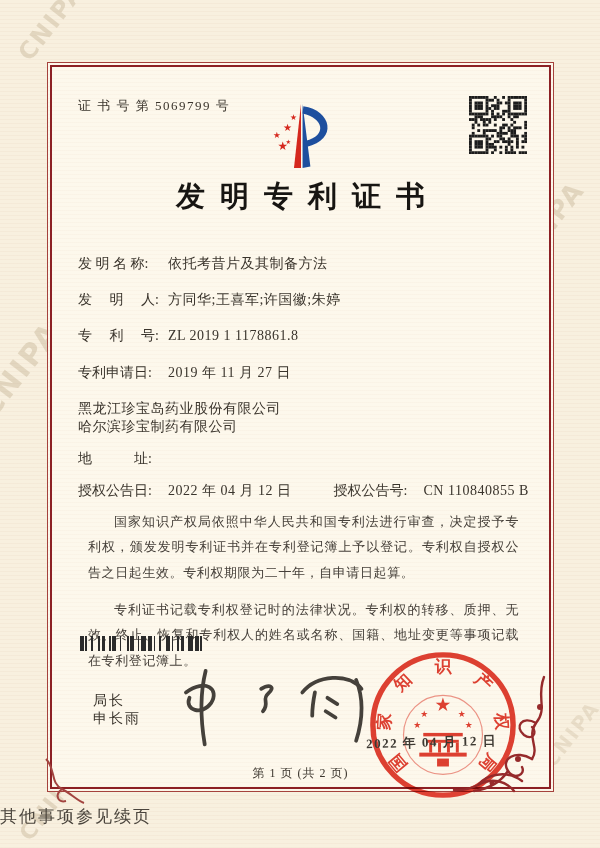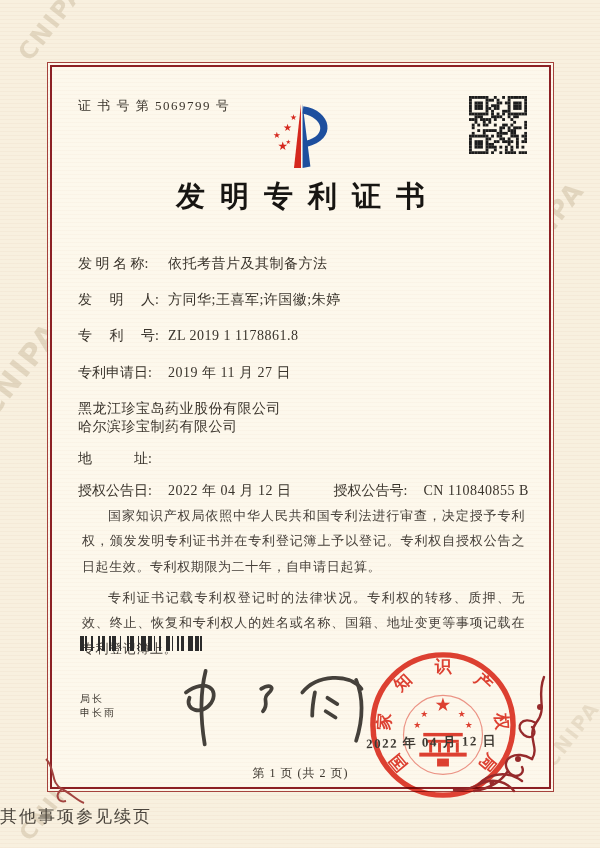--- a/index.html
+++ b/index.html
@@ -38,26 +38,26 @@
   .frow{display:flex;margin-bottom:18px;line-height:1.3}
   .flabel{white-space:pre;min-width:90px;color:#3a342c}
   .fvalue{color:#3a342c;letter-spacing:.5px}
   .fvalue.wrap{max-width:300px}
   .frow.tight{margin-bottom:14px}
   .pair{display:flex}
   .pair+.pair{margin-left:42px}
 
   .paras{position:absolute;left:28px;right:22px;top:434px;font-size:13px;
     line-height:1.95;color:#46403a;letter-spacing:.6px;text-align:justify}
-  .paras p{margin:6px;text-indent:2em}
+  .paras p{margin:12px;text-indent:2em}
 
   .barcode{position:absolute;left:32px;top:573px;height:15px;display:flex;align-items:stretch}
   .barcode div{background:#2b2b2b}
 
-  .signer{position:absolute;left:32px;top:629px;font-size:10px;color:#3a342c;letter-spacing:2px}
+  .signer{position:absolute;left:45px;top:629px;font-size:14px;color:#3a342c;letter-spacing:2px}
   .signer .name{}
   .signature{position:absolute;left:120px;top:596px;width:215px;height:100px}
 
   .seal{position:absolute;left:316px;top:583px;width:158px;height:158px;mix-blend-mode:multiply}
   .seal svg{position:absolute;inset:0}
   .seal-date{position:absolute;left:2px;top:87px;width:175px;font-size:13px;font-weight:bold;
     color:#3d3a36;letter-spacing:1.5px;transform:rotate(-1.5deg);white-space:nowrap}
 
   .page-num{position:absolute;bottom:9px;left:0;right:0;text-align:center;
     font-size:12px;color:#3a342c;letter-spacing:1px}

